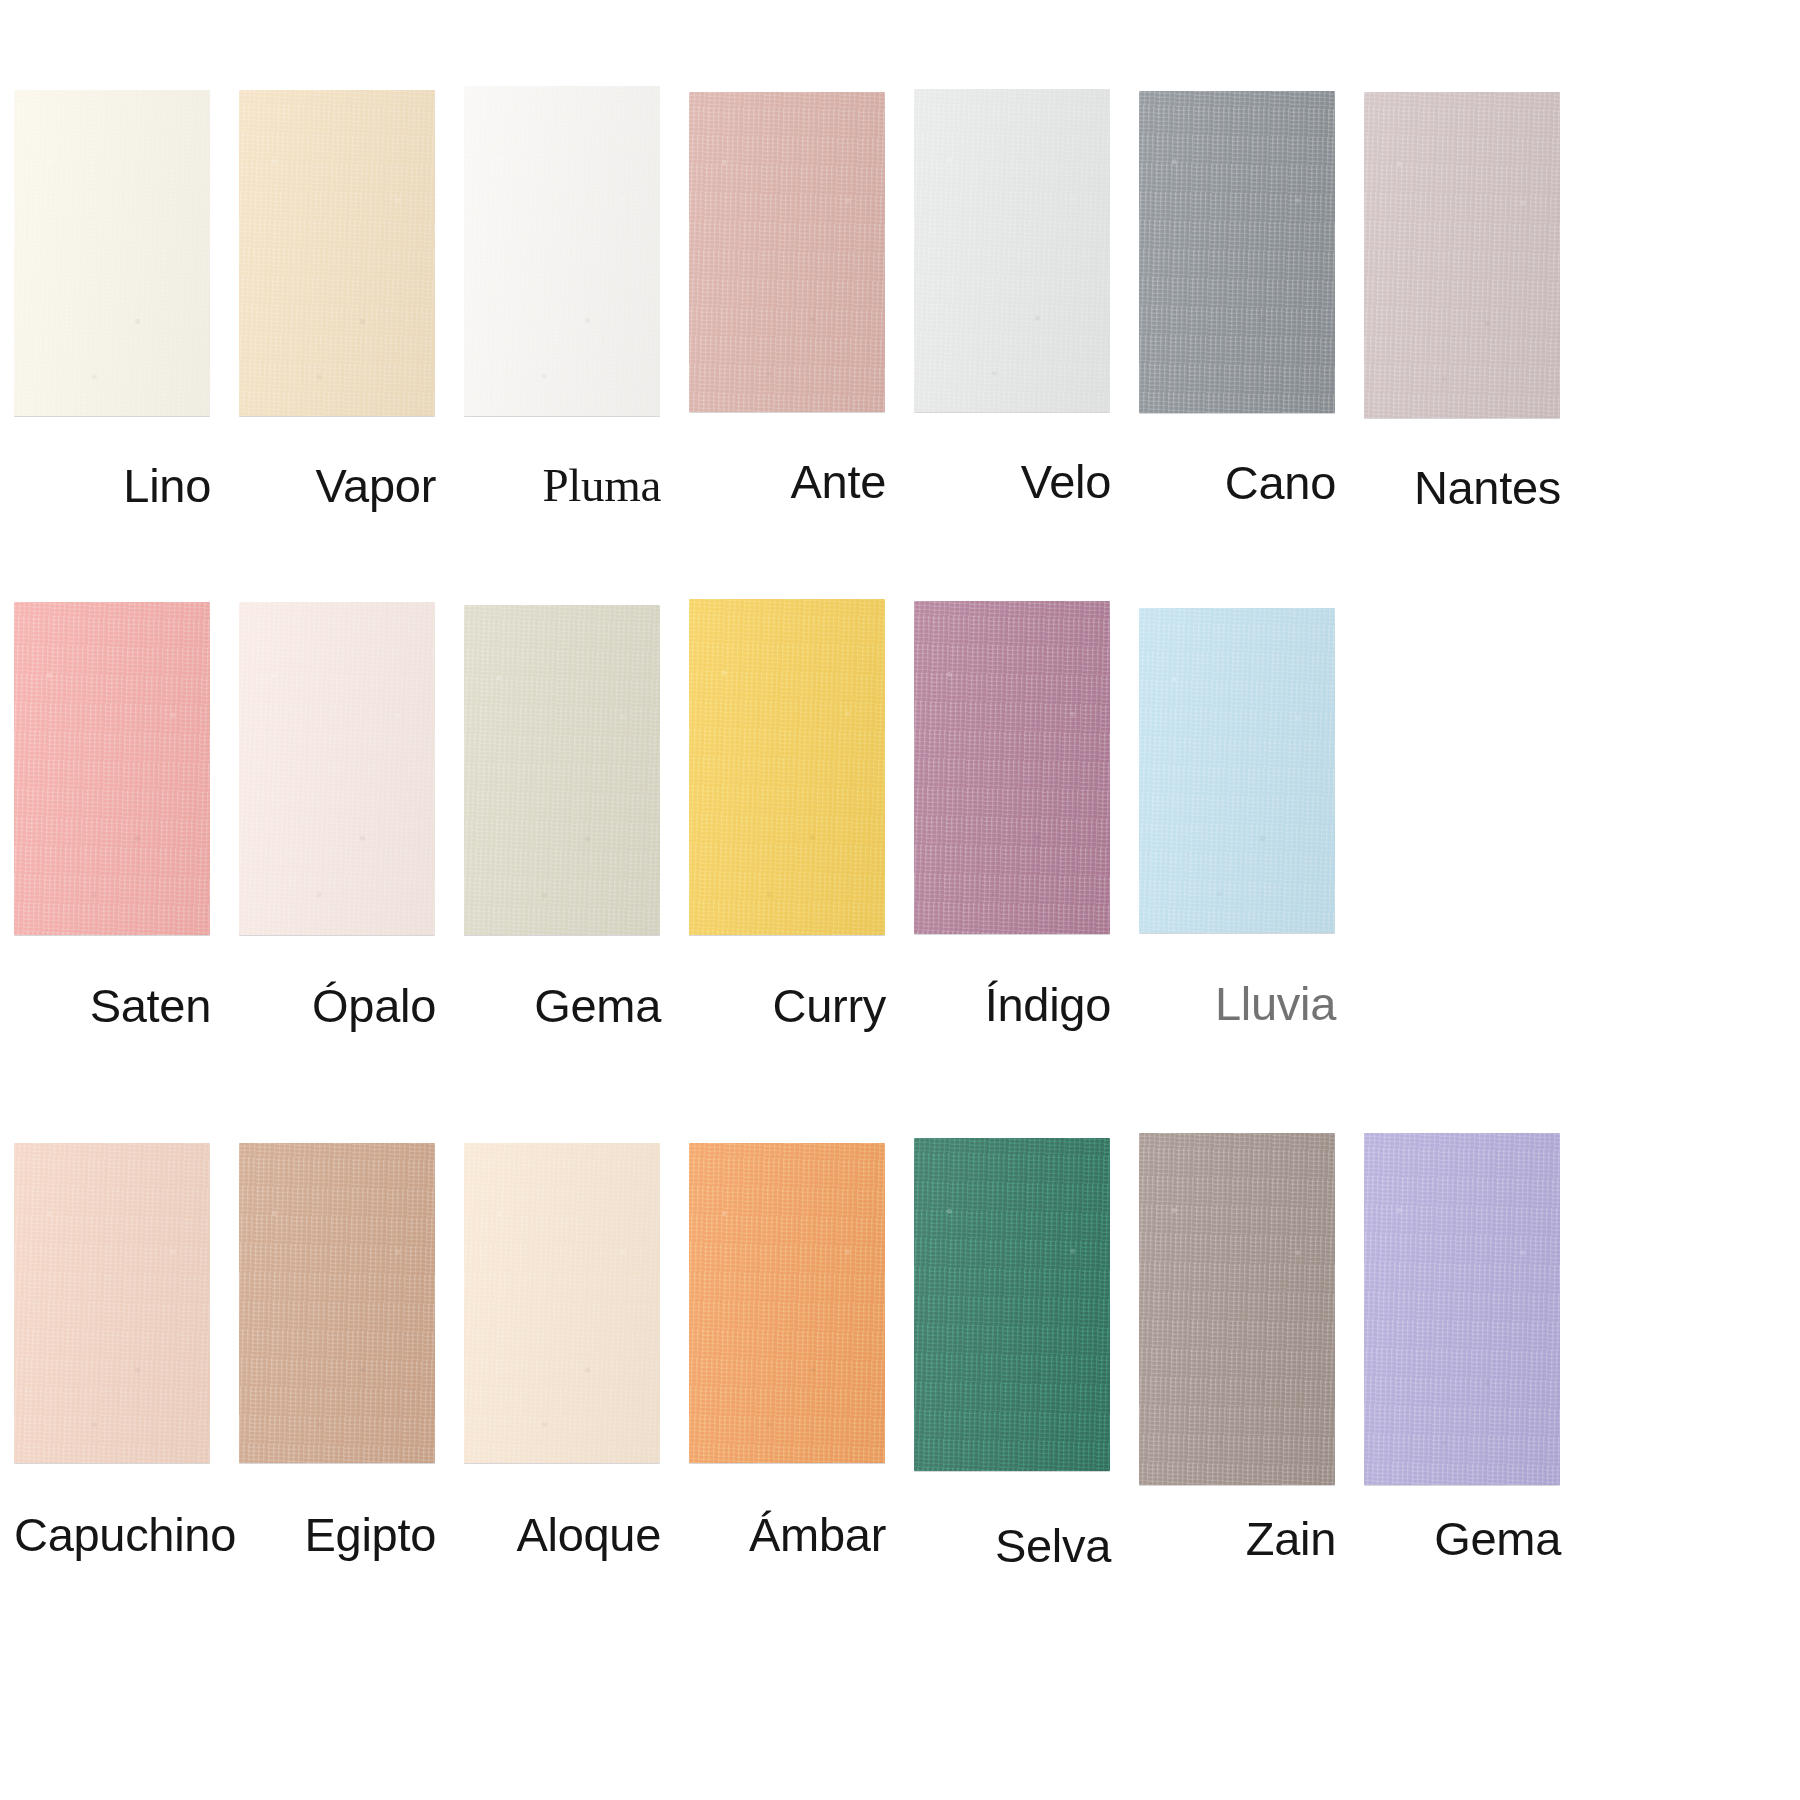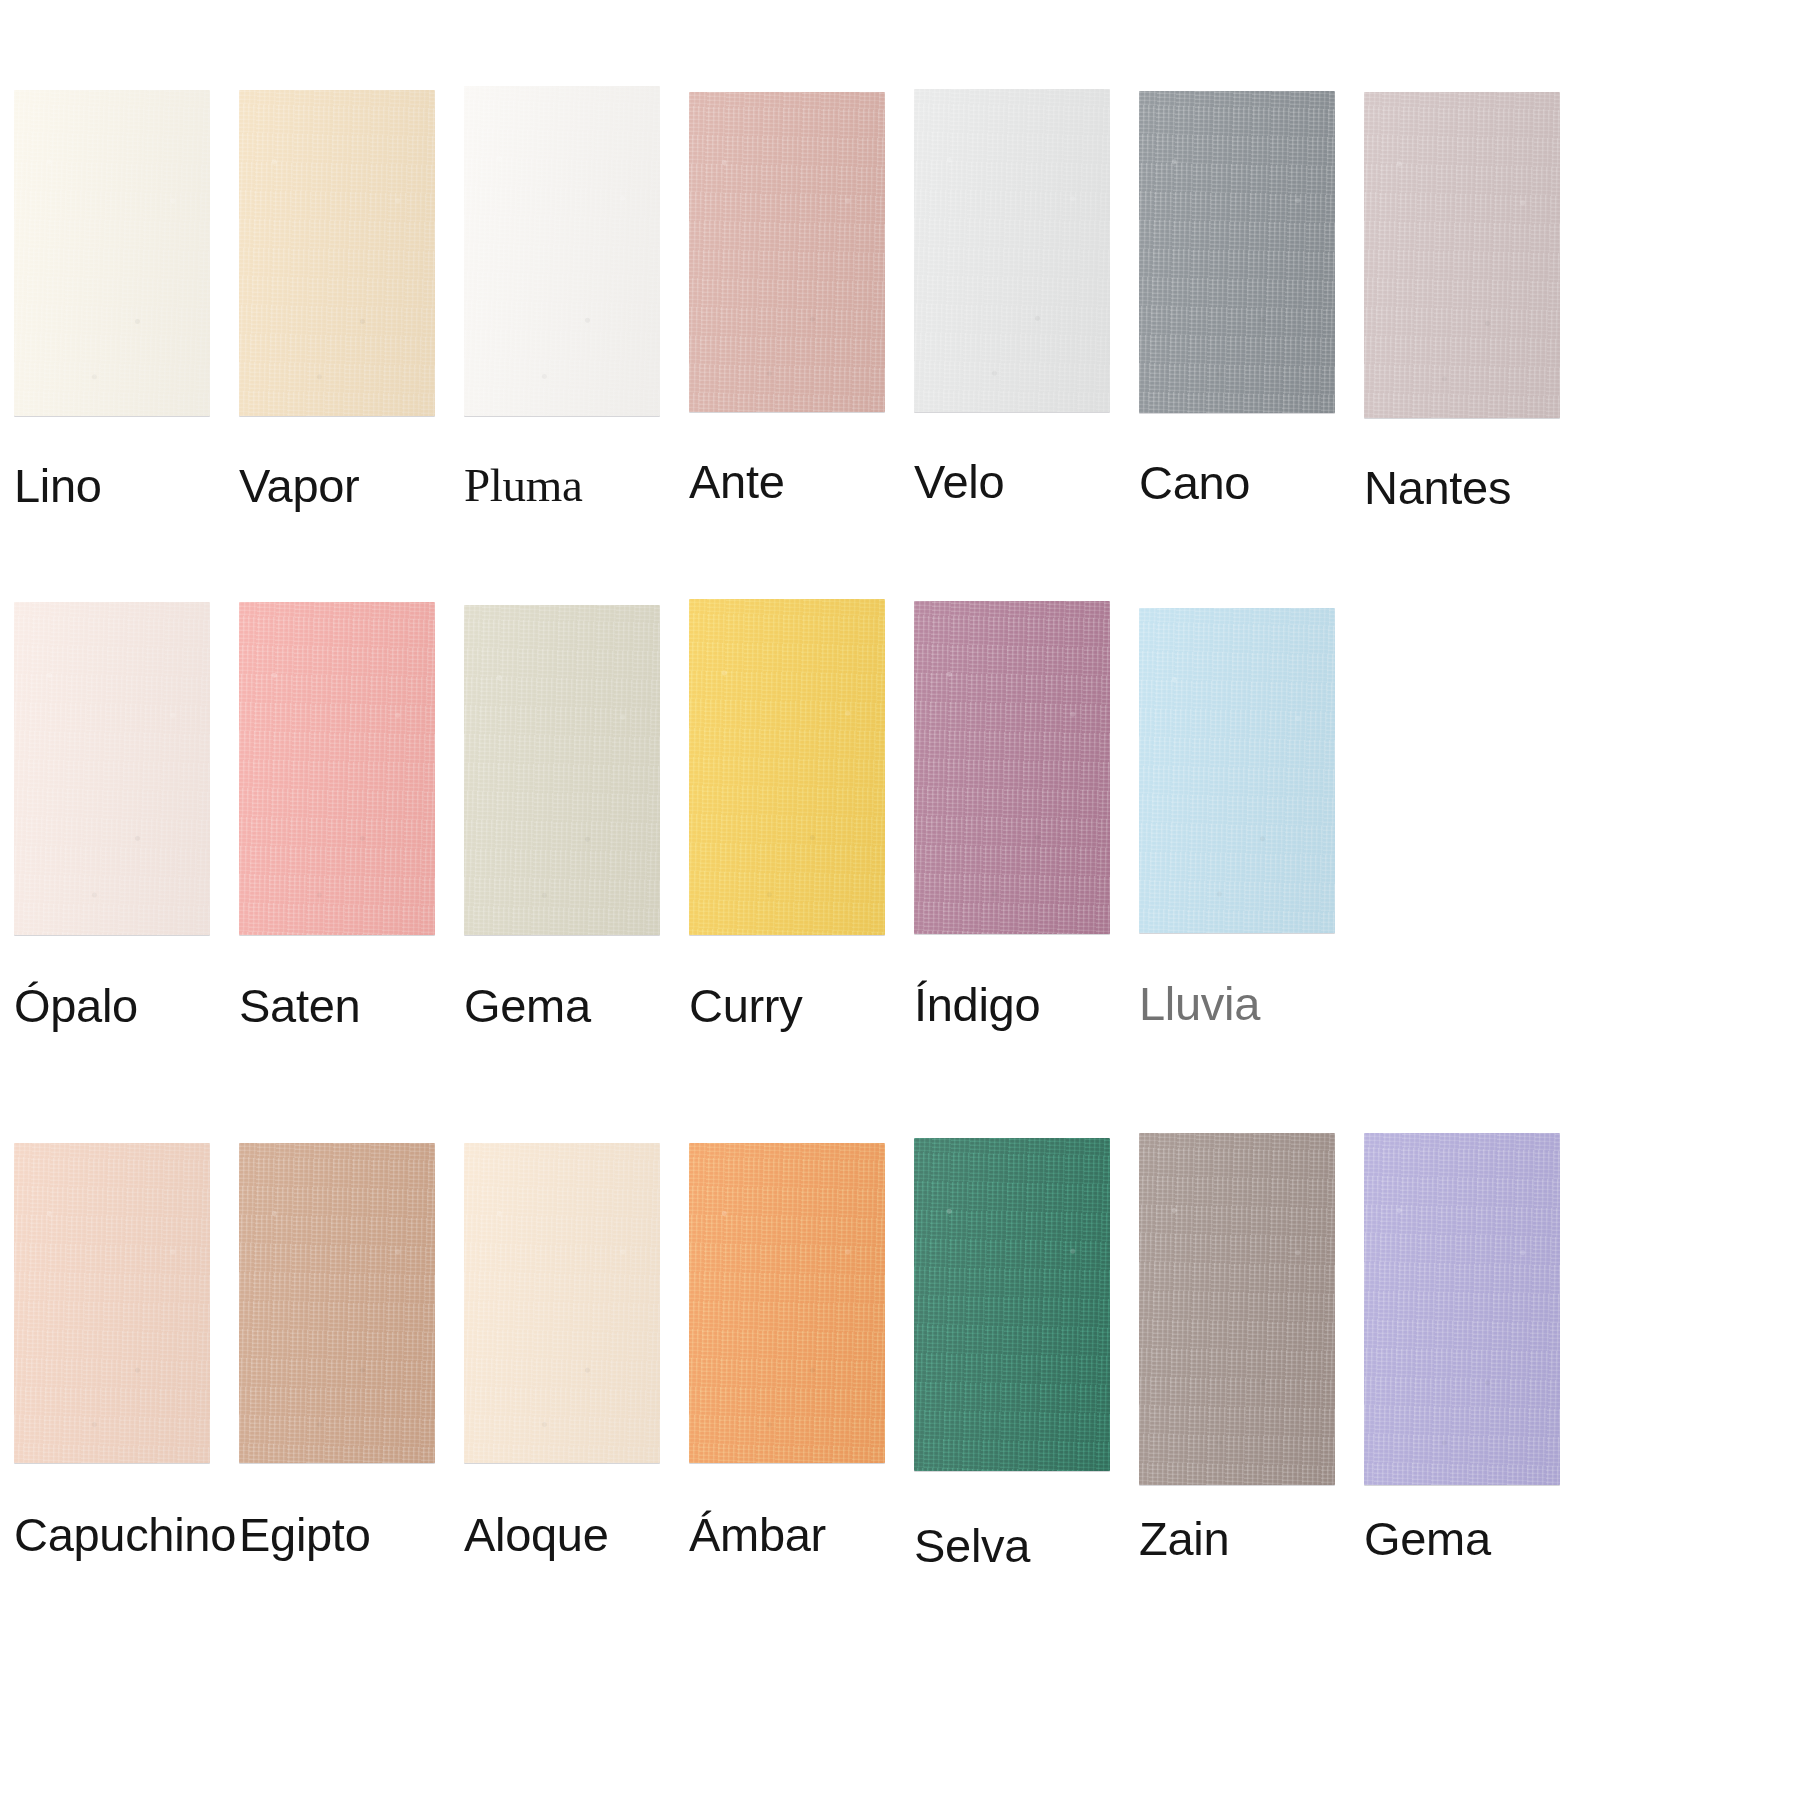--- a/index.html
+++ b/index.html
@@ -15,20 +15,21 @@
     overflow: hidden;
   }
 
   .palette-sheet {
     position: relative;
     width: 1800px;
     height: 1348px;
     background: #ffffff;
     box-sizing: border-box;
     padding: 0;
+    text-align: right;
   }
 
   .palette-row {
     position: relative;
     display: grid;
     grid-template-columns: repeat(7, 225px);
     width: 1800px;
     box-sizing: border-box;
     padding-left: 14px;
   }
@@ -146,27 +147,27 @@
       <div class="swatch-chip" style="background-color: rgb(142, 148, 153);"></div>
       <span class="swatch-label" style="color: rgb(21, 21, 21);">Cano</span>
     </div>
     <div class="swatch-cell c7">
       <div class="swatch-chip" style="background-color: rgb(210, 195, 195);"></div>
       <span class="swatch-label" style="color: rgb(21, 21, 21);">Nantes</span>
     </div>
   </div>
 
   <div class="palette-row row-2">
+    <div class="swatch-cell c2">
+      <div class="swatch-chip" style="background-color: rgb(246, 175, 171);"></div>
+      <span class="swatch-label" style="color: rgb(21, 21, 21);">Saten</span>
+    </div>
     <div class="swatch-cell c1">
       <div class="swatch-chip" style="background-color: rgb(249, 235, 229);"></div>
       <span class="swatch-label" style="color: rgb(21, 21, 21);">Ópalo</span>
-    </div>
-    <div class="swatch-cell c2">
-      <div class="swatch-chip" style="background-color: rgb(246, 175, 171);"></div>
-      <span class="swatch-label" style="color: rgb(21, 21, 21);">Saten</span>
     </div>
     <div class="swatch-cell c4">
       <div class="swatch-chip" style="background-color: rgb(222, 219, 201);"></div>
       <span class="swatch-label" style="color: rgb(21, 21, 21);">Gema</span>
     </div>
     <div class="swatch-cell c5">
       <div class="swatch-chip" style="background-color: rgb(247, 209, 94);"></div>
       <span class="swatch-label" style="color: rgb(21, 21, 21);">Curry</span>
     </div>
     <div class="swatch-cell c6">

